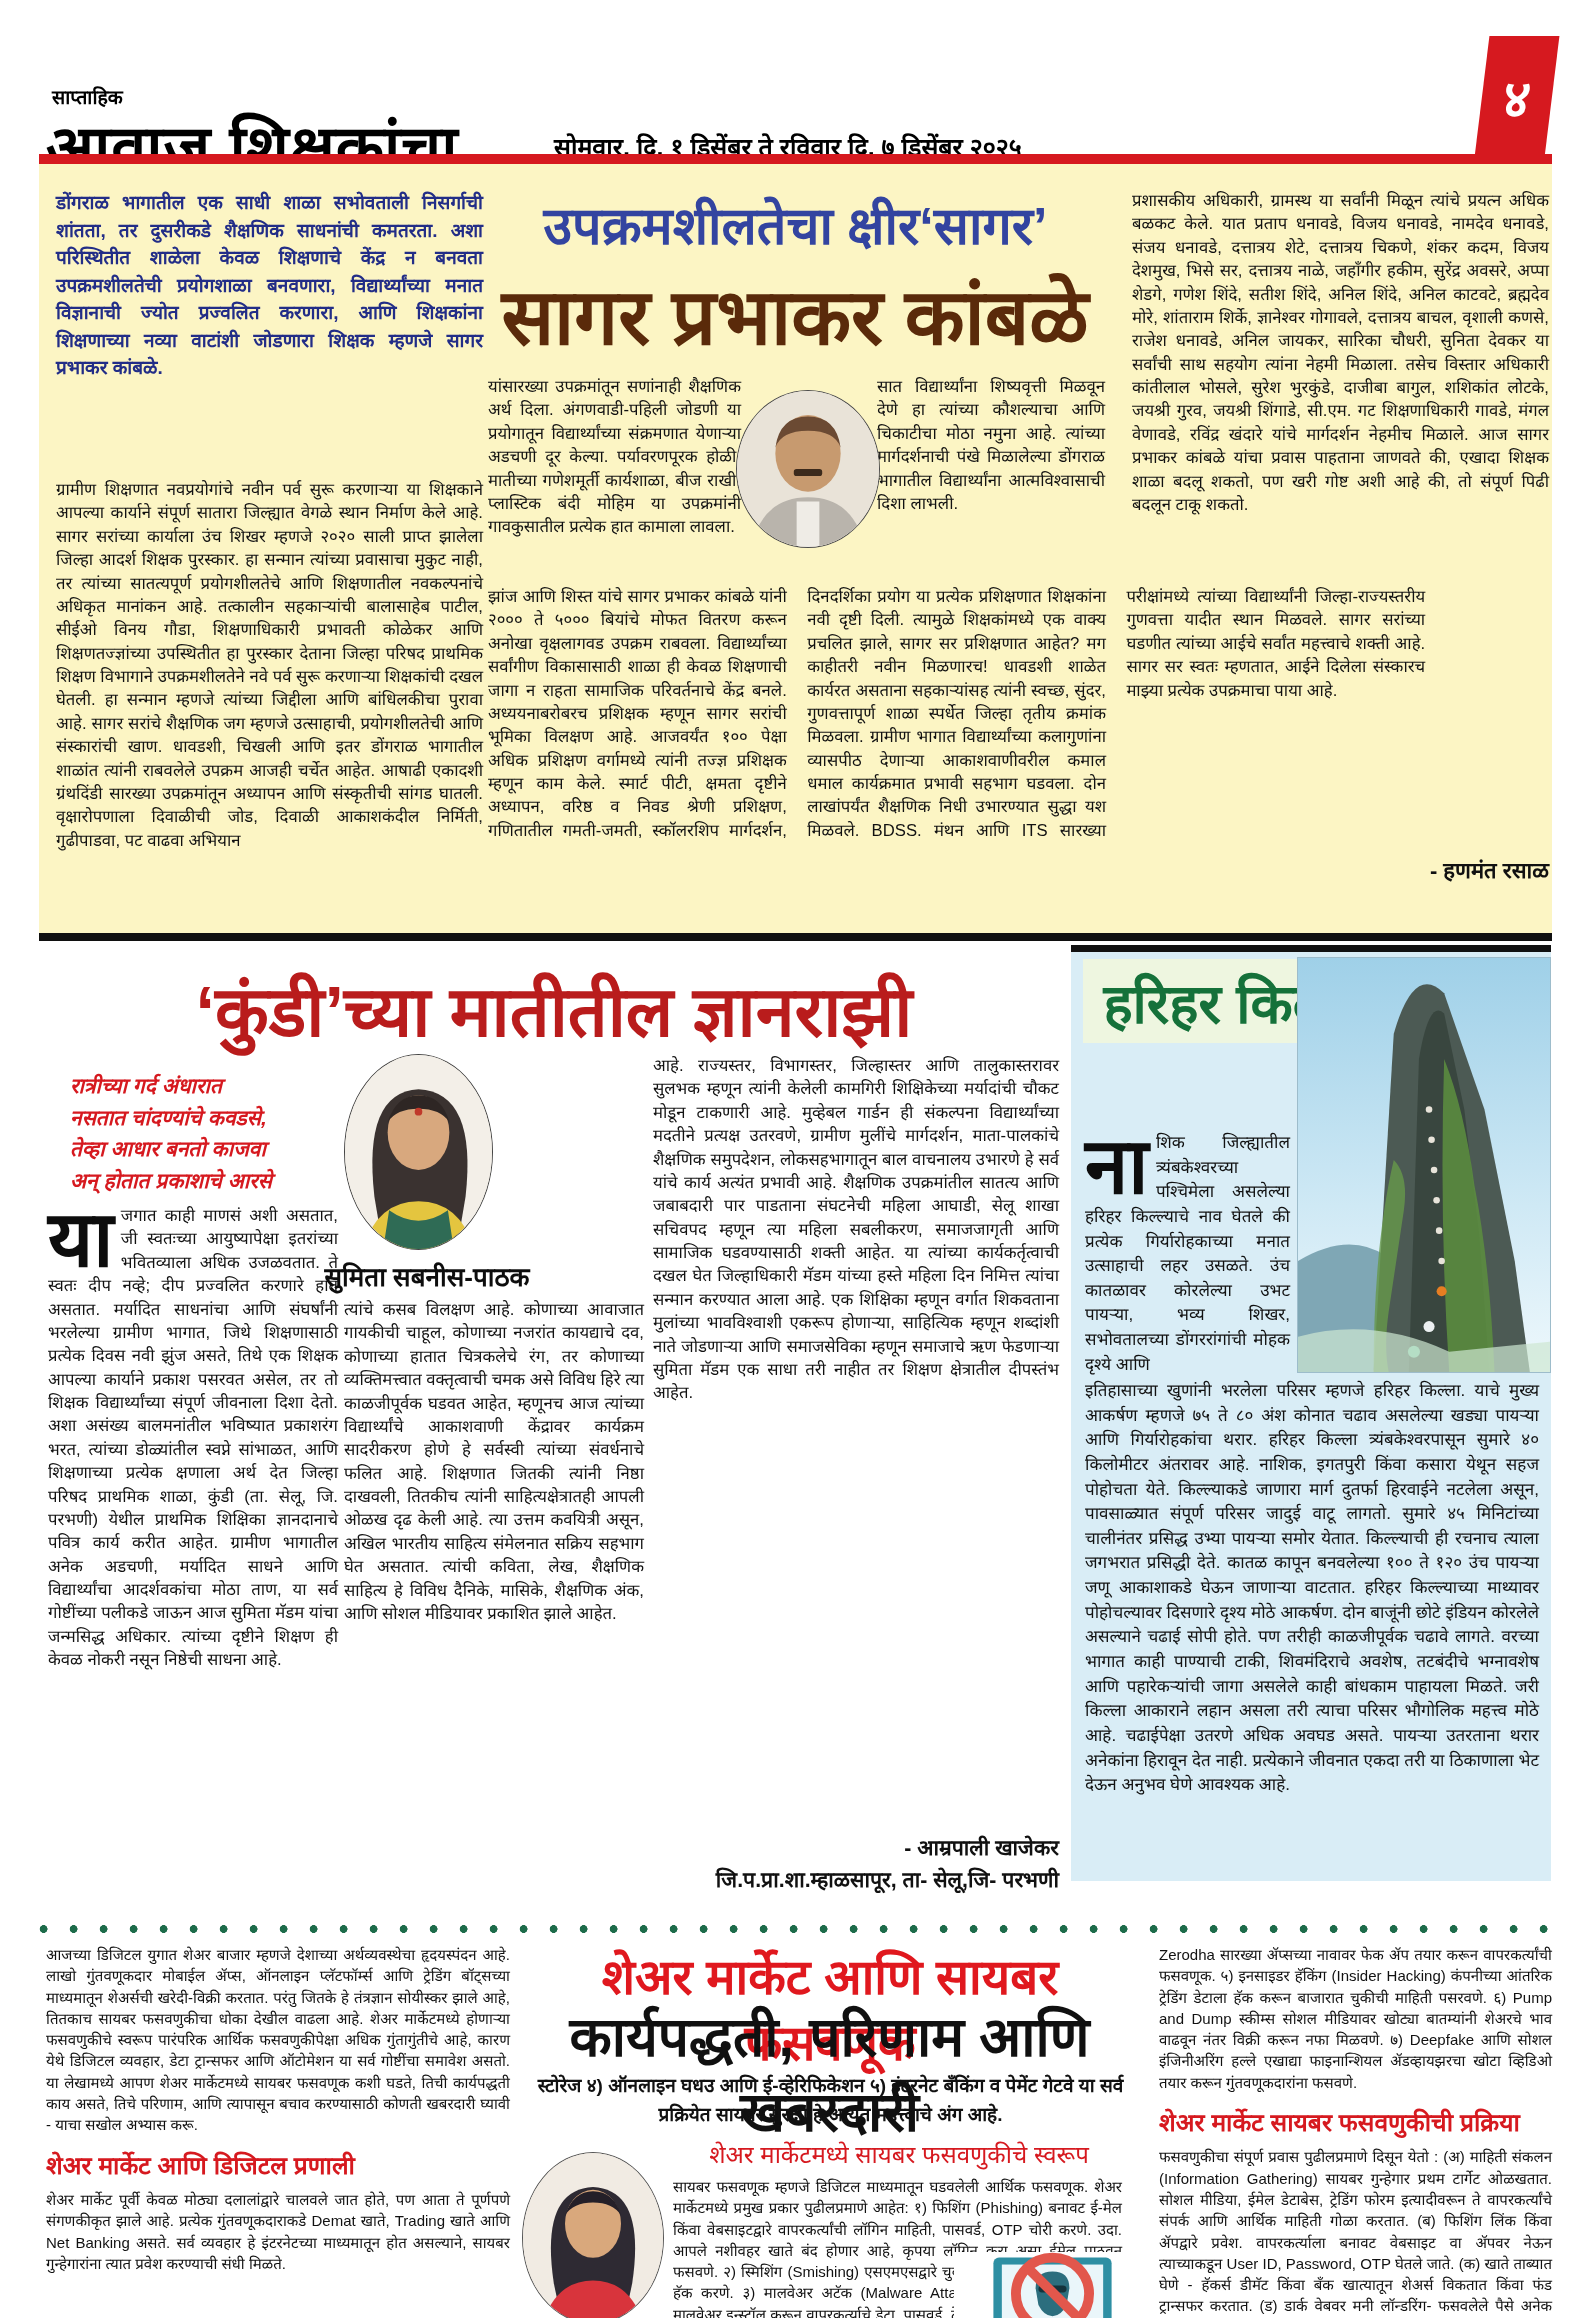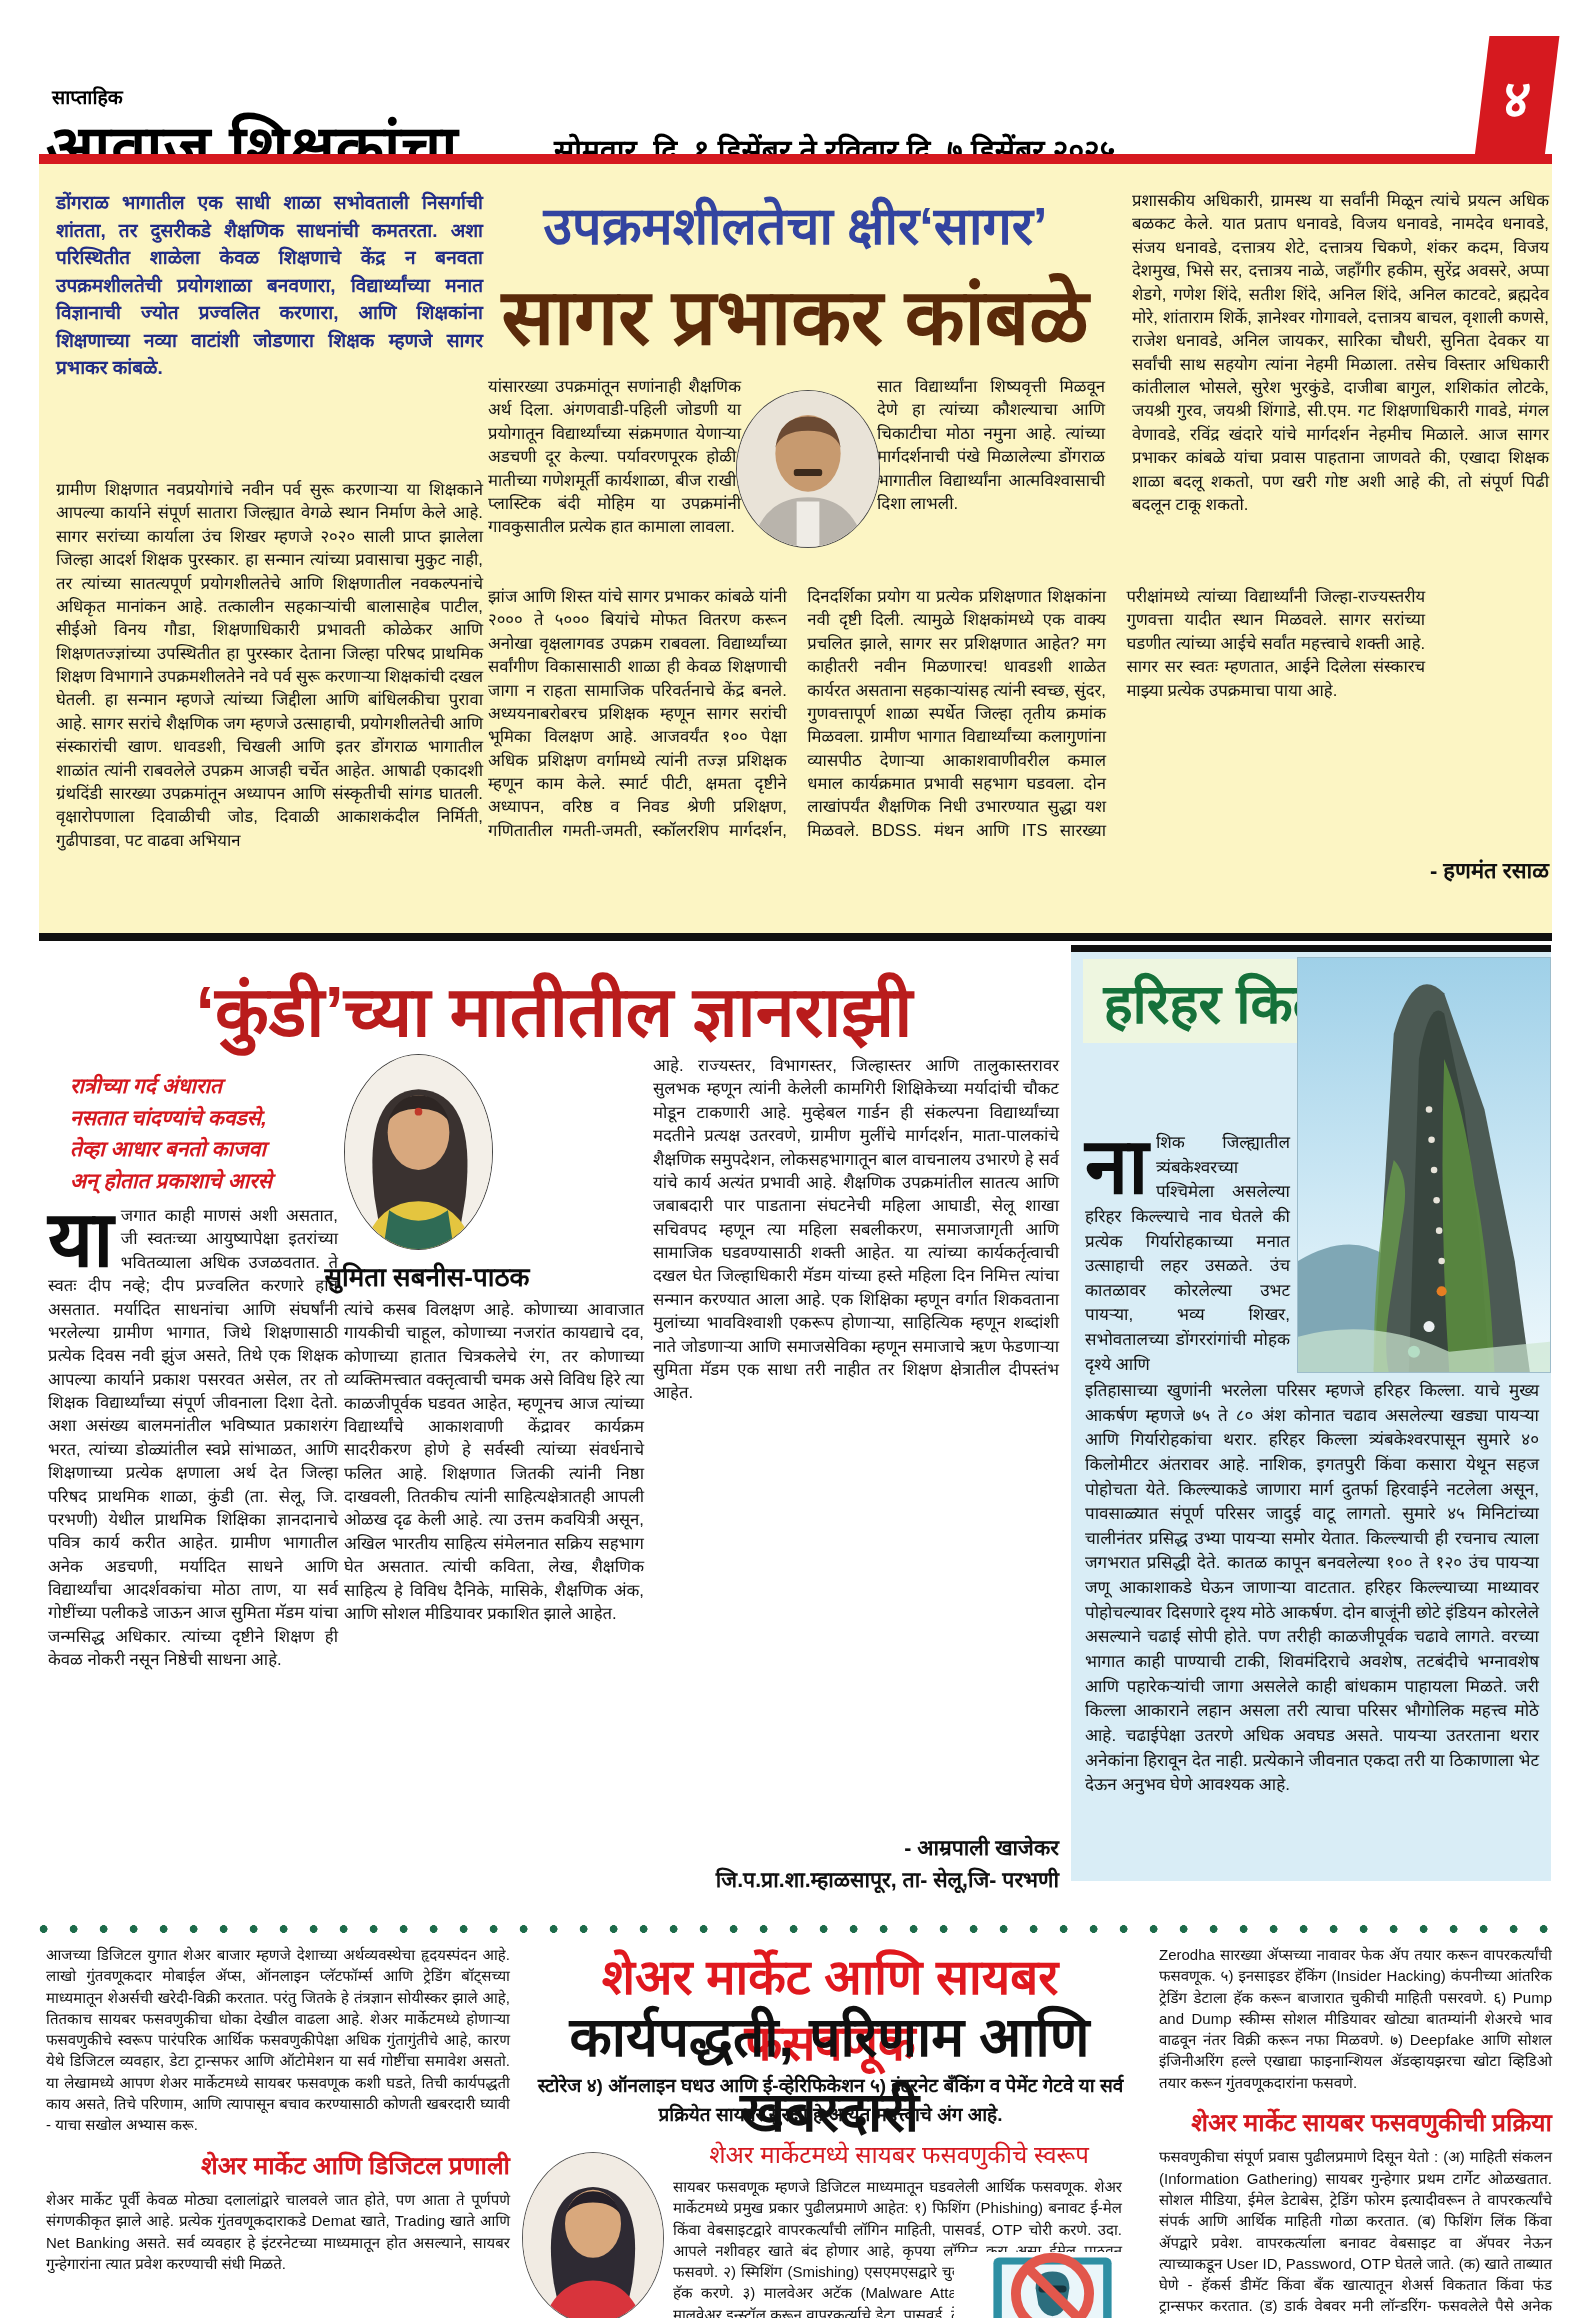--- a/index.html
+++ b/index.html
@@ -6,21 +6,21 @@
   .page{position:relative;width:1589px;height:2465px;background:#ffffff;overflow:hidden;
         font-family:"Liberation Sans","DejaVu Sans",sans-serif;color:#111;}
   .abs{position:absolute;}
   .just{text-align:justify;}
   .center{text-align:center;}
   .right{text-align:right;}
 
   
   #edition{left:52px;top:83px;font-size:19.5px;font-weight:800;color:#000;}
   #masthead{left:46px;top:103px;font-size:63px;font-weight:700;color:#000;letter-spacing:0.9px;}
-  #dateline{left:554px;top:129px;font-size:30px;font-weight:800;color:#000;text-decoration:underline;}
+  #dateline{left:554px;top:129px;font-size:25px;font-weight:800;color:#000;text-decoration:underline;}
   #page-badge{left:1482px;top:36px;width:70px;height:121px;background:#d6191f;
               transform:skewX(-7deg);display:flex;align-items:center;justify-content:center;
               color:#fff;font-size:52px;font-weight:900;}
 
   
   #yellow-box{left:39px;top:154px;width:1513px;height:775px;background:#fcf5c4;
               border-top:10.2px solid #d6191f;}
   #top-intro{left:56px;top:189px;width:427px;font-size:19px;line-height:1.45;
              color:#222d87;font-weight:600;}
   #top-kicker{left:487px;top:188px;width:617px;font-size:52px;font-weight:900;color:#3344a0;}
@@ -63,21 +63,21 @@
   #harihar-text2{left:1085px;top:1379px;width:454px;height:482px;}
 
   
   #dotted-bar{left:39px;top:1924px;width:1513px;height:10.2px;
               background-image:radial-gradient(circle at 4.6px 5.1px,#1d6b4a 3.7px,transparent 4.2px);
               background-size:30px 10.2px;background-repeat:repeat-x;}
 
   
   .bot-body{font-size:15px;line-height:1.42;}
   #bot-left{left:46px;top:1944px;width:464px;}
-  .red-subhead{font-size:24.6px;font-weight:900;color:#d6191f;text-align:right;margin:12px 0 8.3px 0;}
+  .red-subhead{font-size:24.6px;font-weight:900;color:#d6191f;text-align:left;margin:12px 0 8.3px 0;}
   #bot-red-headline{left:524px;top:1942px;width:612px;font-size:49px;font-weight:900;color:#e0181e;}
   #bot-black-headline{left:505px;top:1997px;width:649px;font-size:55px;font-weight:900;color:#101010;}
   #bot-center-top{left:529px;top:2072px;width:603px;font-size:19px;font-weight:700;line-height:1.5;}
   #bot-center-subhead{left:672px;top:2137px;width:454px;font-size:24px;font-weight:400;color:#d6191f;}
   #bot-center-text{left:673px;top:2176px;width:449px;height:274px;}
   #bot-photo{left:522px;top:2152px;width:140px;height:170px;border-radius:50%;overflow:hidden;
              border:1.4px solid #555;background:#efe9e2;z-index:3;}
   #laptop-photo{left:954px;top:2252px;width:197px;height:145px;background:#fff;z-index:4;}
   #bot-right{left:1159px;top:1944px;width:393px;}
 </style>

